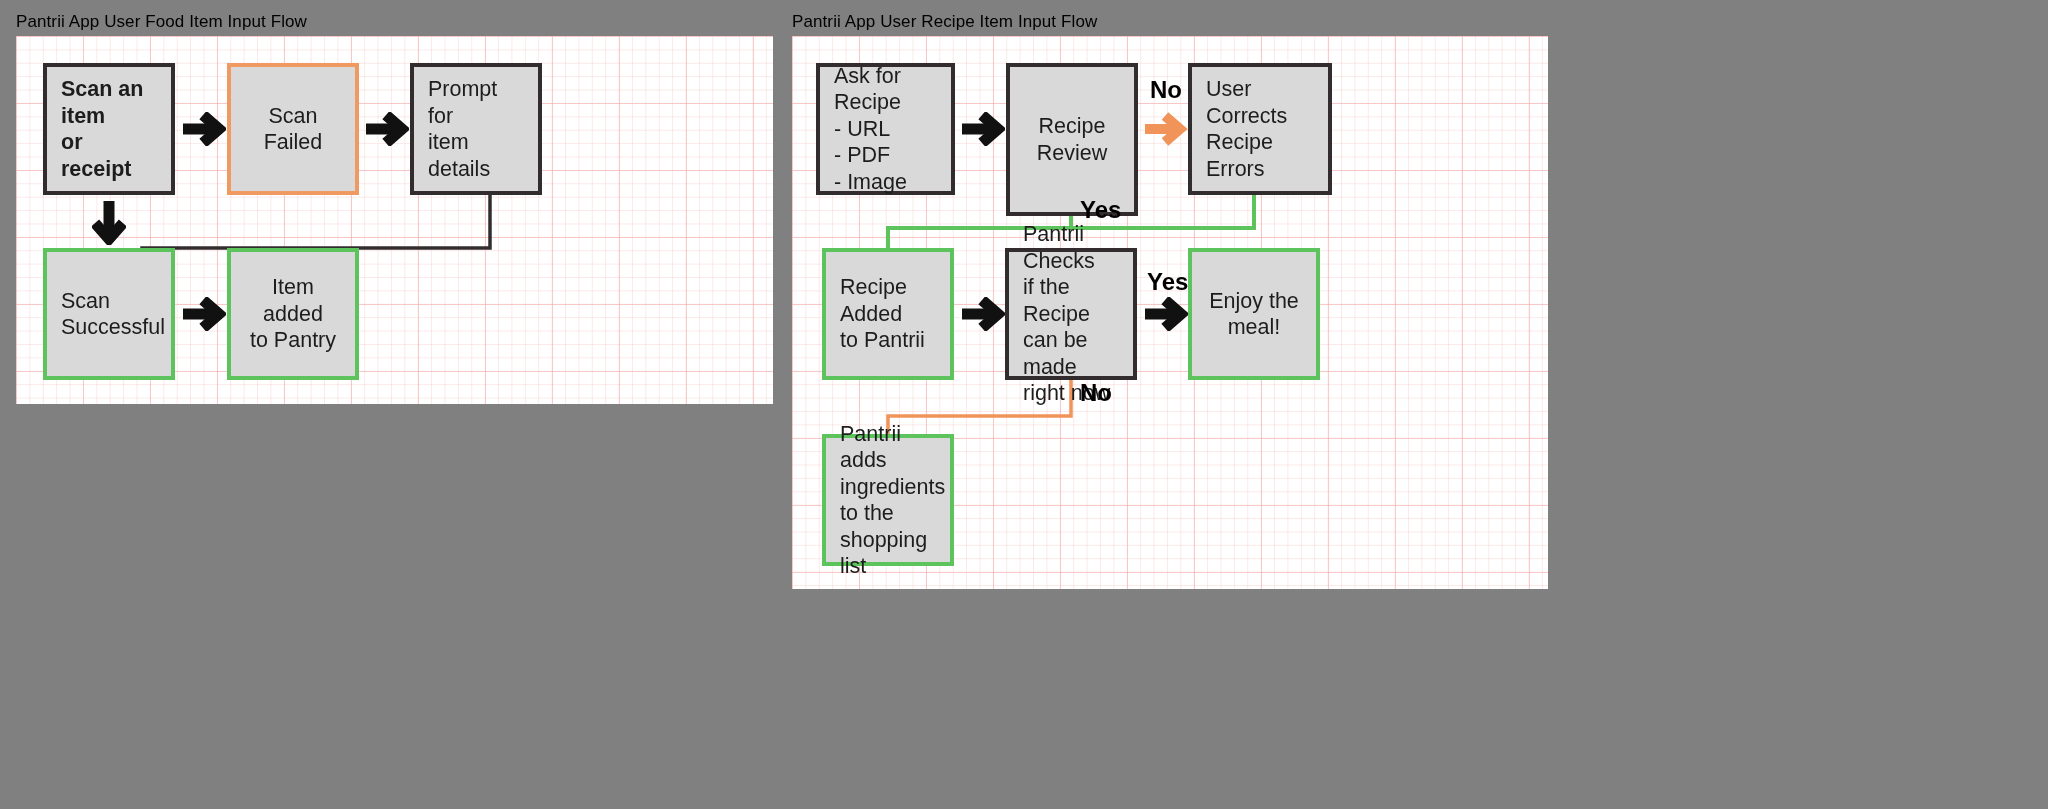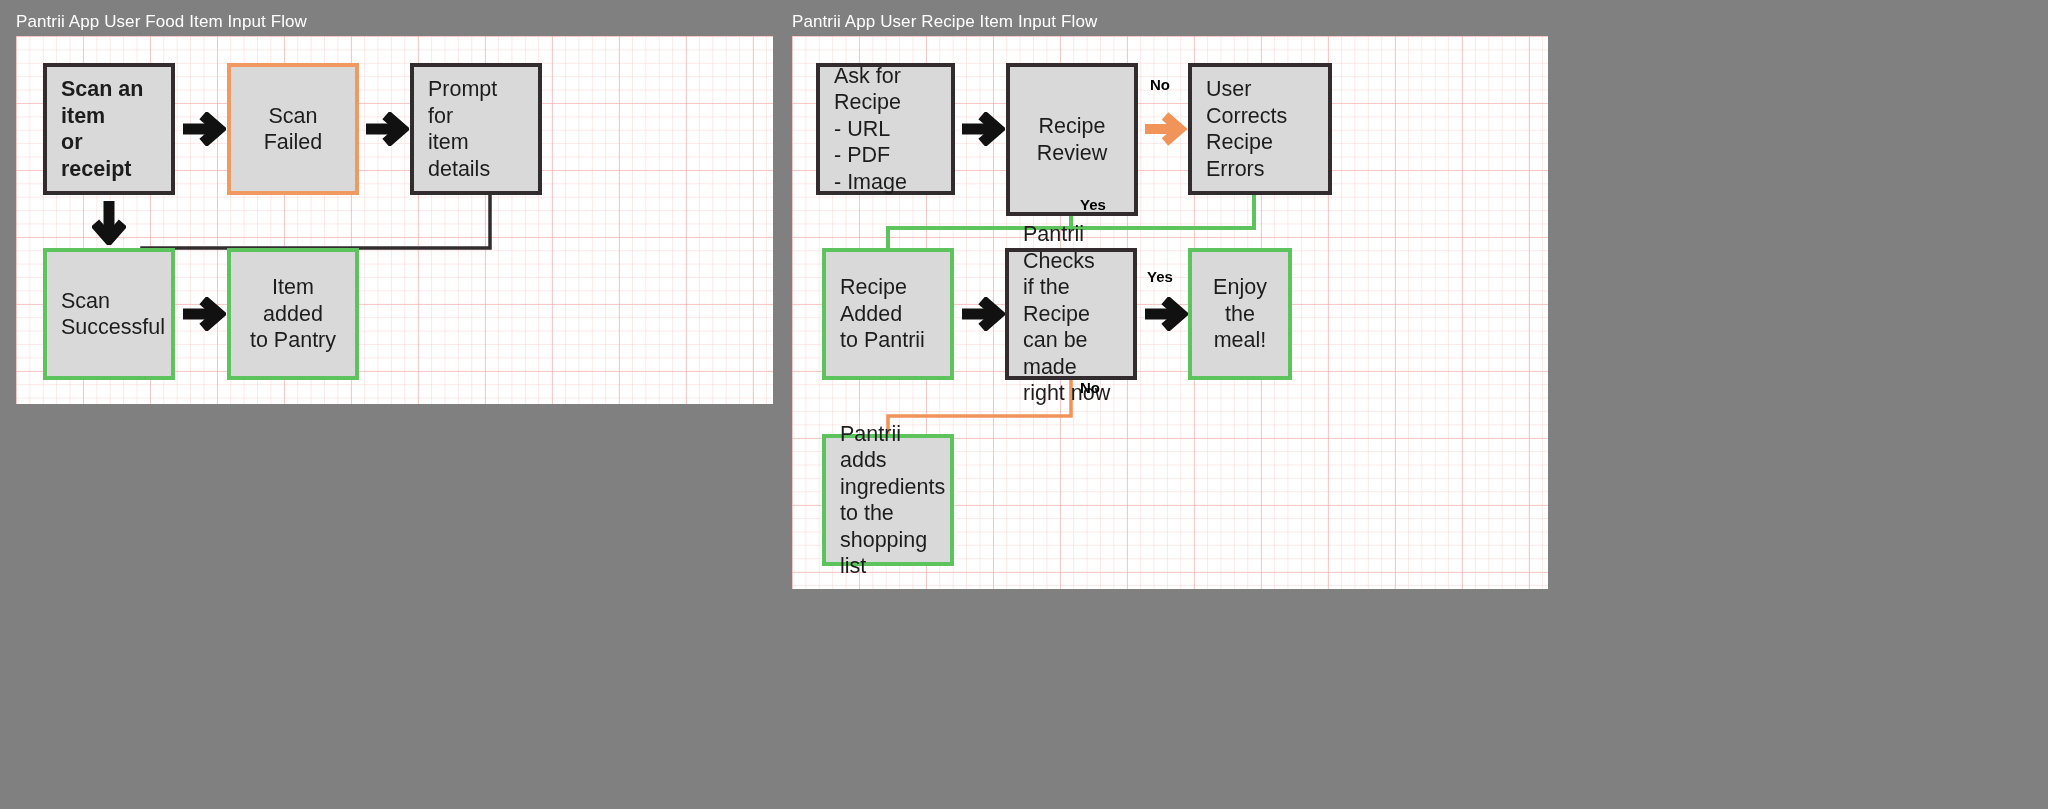--- a/index.html
+++ b/index.html
@@ -7,21 +7,21 @@
     margin: 0; padding: 0;
     width: 2048px; height: 809px;
     background: #808080;
     font-family: "Liberation Sans", sans-serif;
     overflow: hidden;
   }
   #root { position: relative; width: 2048px; height: 809px; }
 
   .panel-title {
     position: absolute;
-    color: #ffffff;
+    color: #000000;
     font-size: 17px;
     letter-spacing: .1px;
     white-space: nowrap;
   }
 
   .canvas {
     position: absolute;
     background-color: #ffffff;
     background-image:
       linear-gradient(to right, rgba(244,170,170,.55) 1px, transparent 1px),
@@ -57,21 +57,21 @@
   
   .arrow { position: absolute; }
   .arrow svg { display: block; }
 
   
   .conn { position: absolute; }
   .conn svg { display: block; overflow: visible; }
 
   .yn {
     position: absolute;
-    font-size: 15px;
+    font-size: 24px;
     font-weight: bold;
     color: #000;
     white-space: nowrap;
   }
 </style>
 </head>
 <body>
 
 <div id="root">
 
@@ -176,21 +176,21 @@
 to Pantrii</span>
     </div>
 
     <div class="node n-dark" style="left:213px; top:212px; width:132px; height:132px;">
       <span class="label">Pantrii Checks
 if the Recipe
 can be made
 right now</span>
     </div>
 
-    <div class="node n-green center" style="left:396px; top:212px; width:104px; height:132px;justify-content:flex-end;">
+    <div class="node n-green center" style="left:396px; top:212px; width:132px; height:132px;justify-content:flex-end;">
       <span class="label">Enjoy the
 meal!</span>
     </div>
 
     <div class="node n-green" style="left:30px; top:398px; width:132px; height:132px;">
       <span class="label">Pantrii adds
 ingredients
 to the
 shopping list</span>
     </div>

